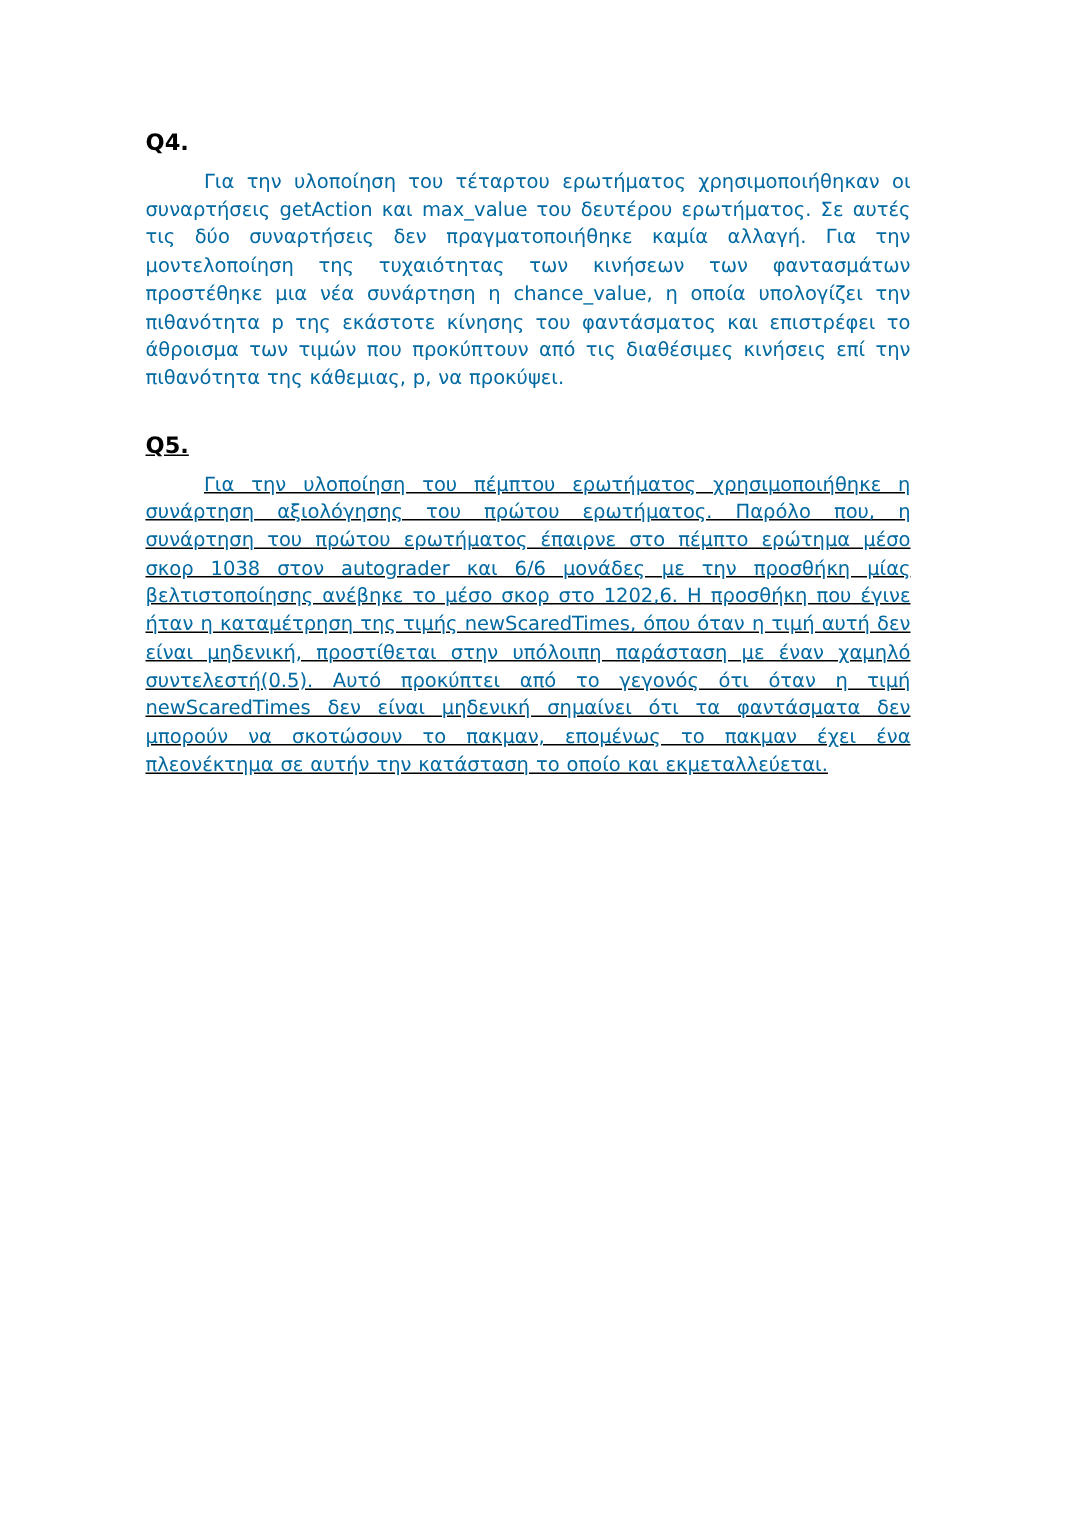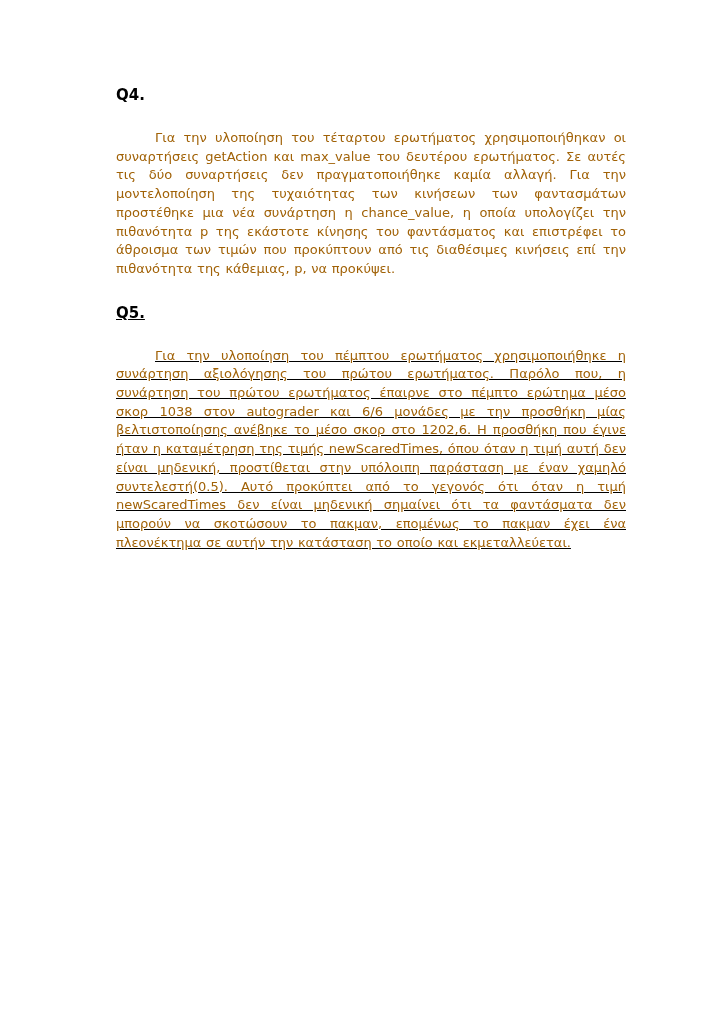--- a/index.html
+++ b/index.html
@@ -12,40 +12,40 @@
     position: relative;
     width: 724px;
     height: 1024px;
     background: #ffffff;
     overflow: hidden;
     font-family: "DejaVu Sans", "Liberation Sans", sans-serif;
     color: #000000;
   }
   .content {
     position: absolute;
-    left: 116px;
+    left: 97px;
     top: 86px;
     width: 510px;
   }
   .section { margin: 0; }
   .section + .section { margin-top: 25px; text-decoration: underline; }
   .q-heading {
     margin: 0;
     font-size: 15px;
     font-weight: 700;
     line-height: 18px;
     color: #000000;
   }
   .q-paragraph {
-    margin: 25px 0 0 0;
+    margin: 9px 0 0 0;
     font-size: 13px;
     line-height: 18.7px;
     text-align: justify;
     text-indent: 39px;
-    color: #a16207;
+    color: #0369a1;
     word-spacing: 0.5px;
   }
 </style>
 </head>
 <body>
 
 <div class="page">
   <div class="content">
 
     <section class="section">

